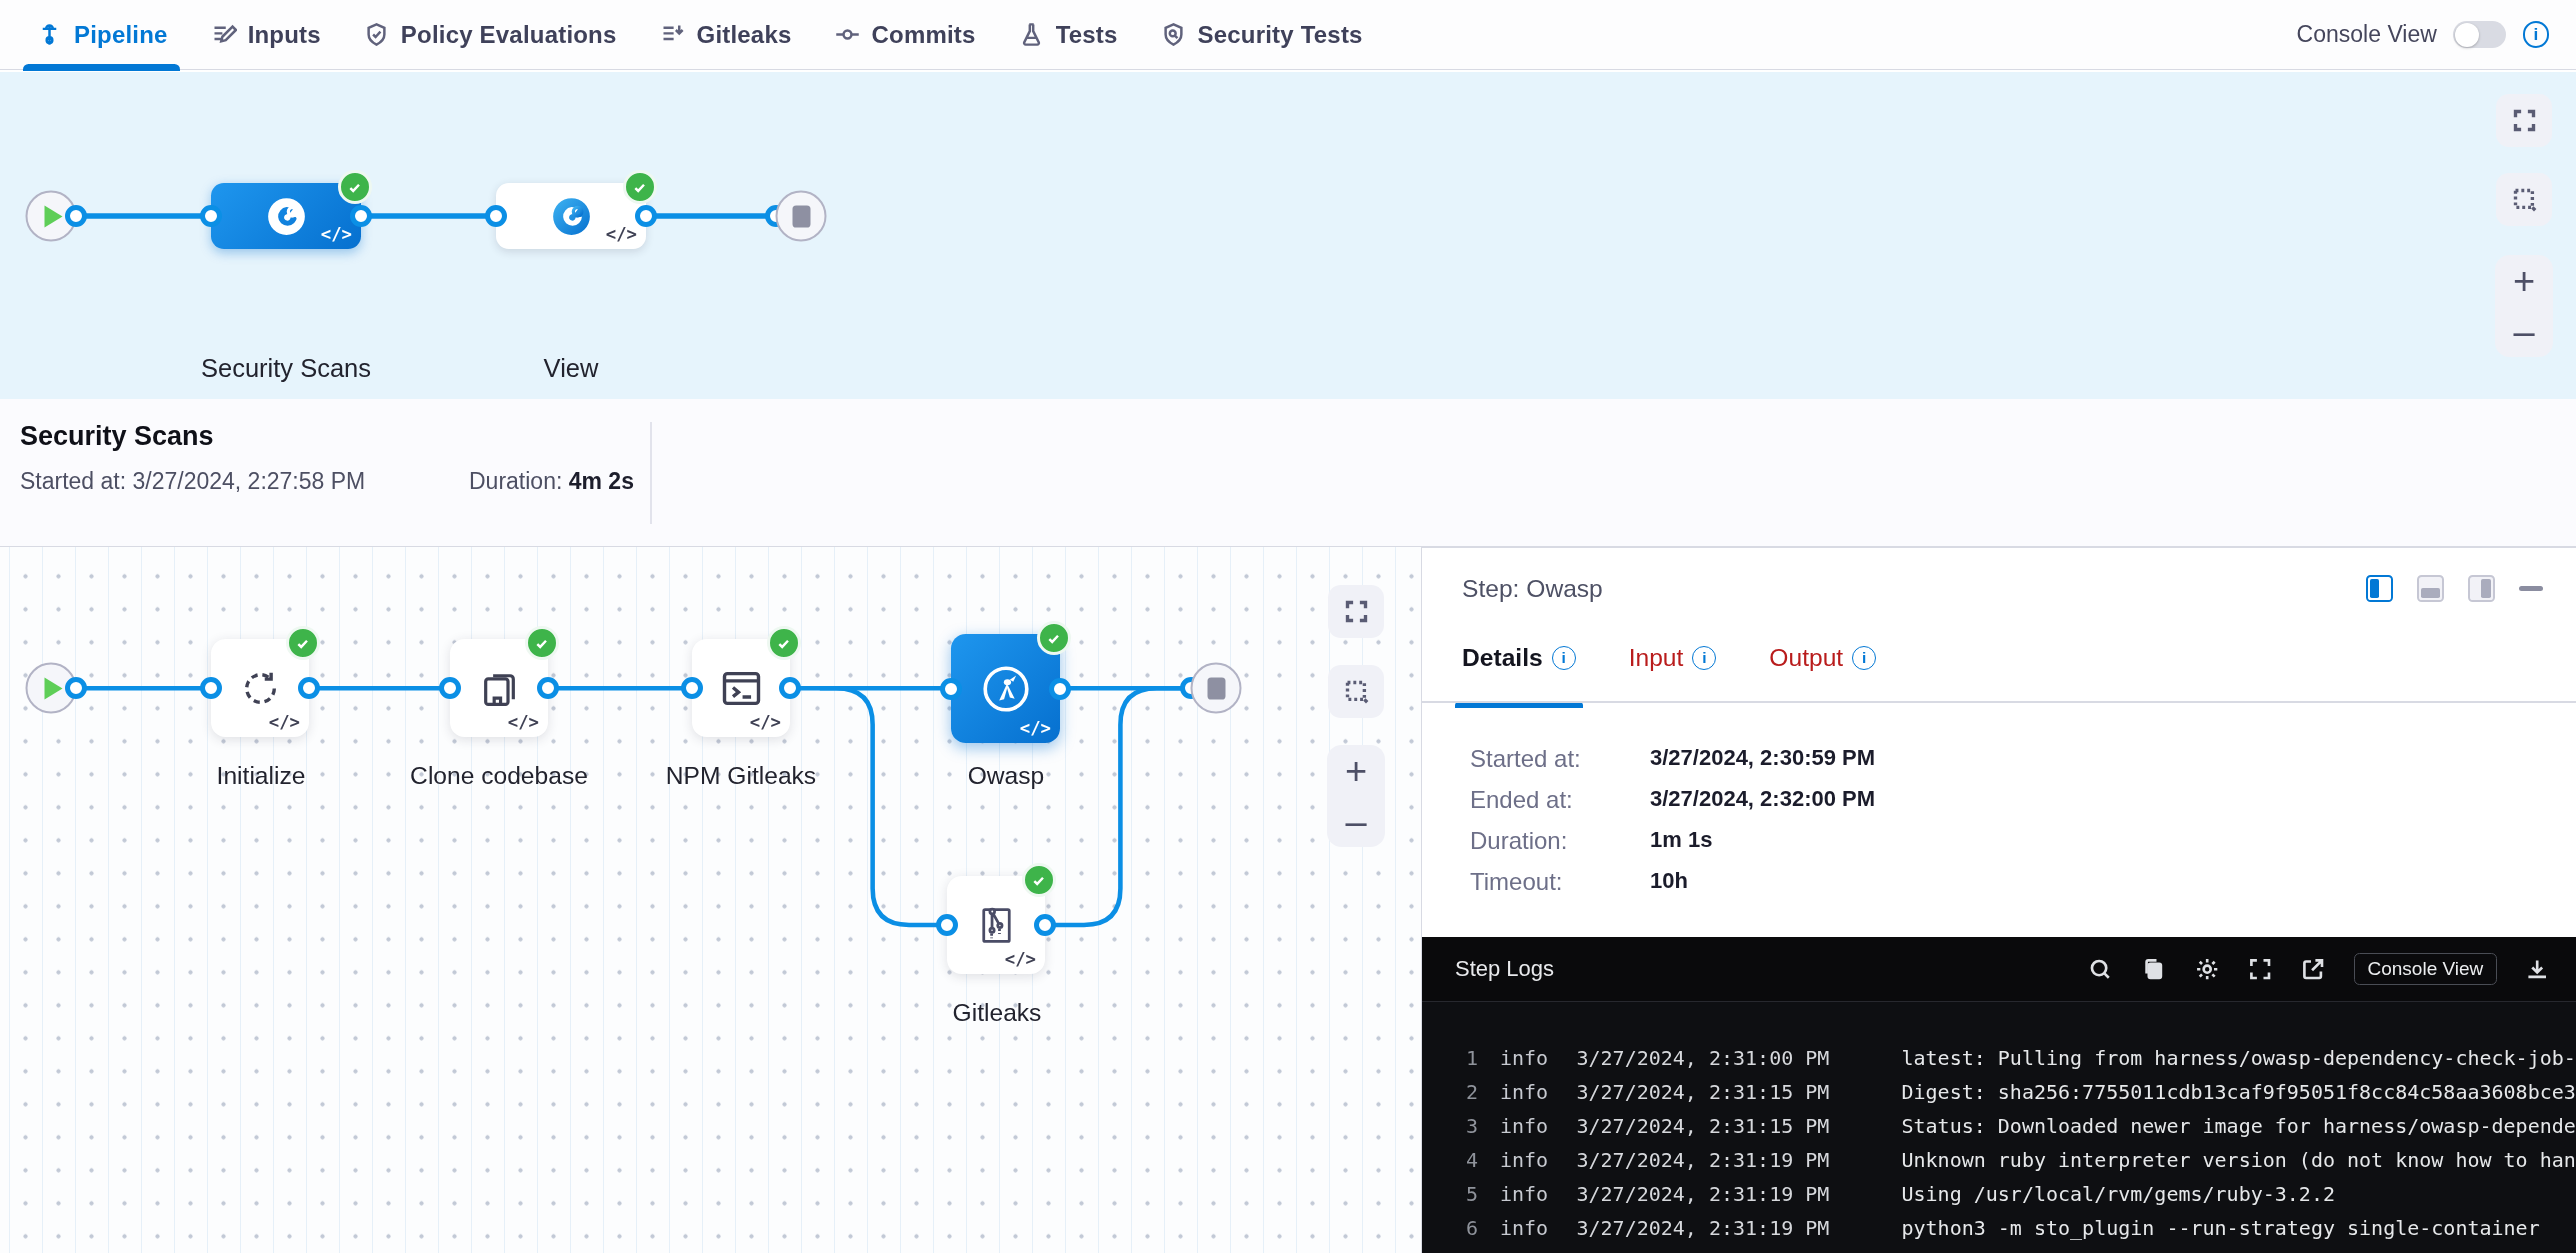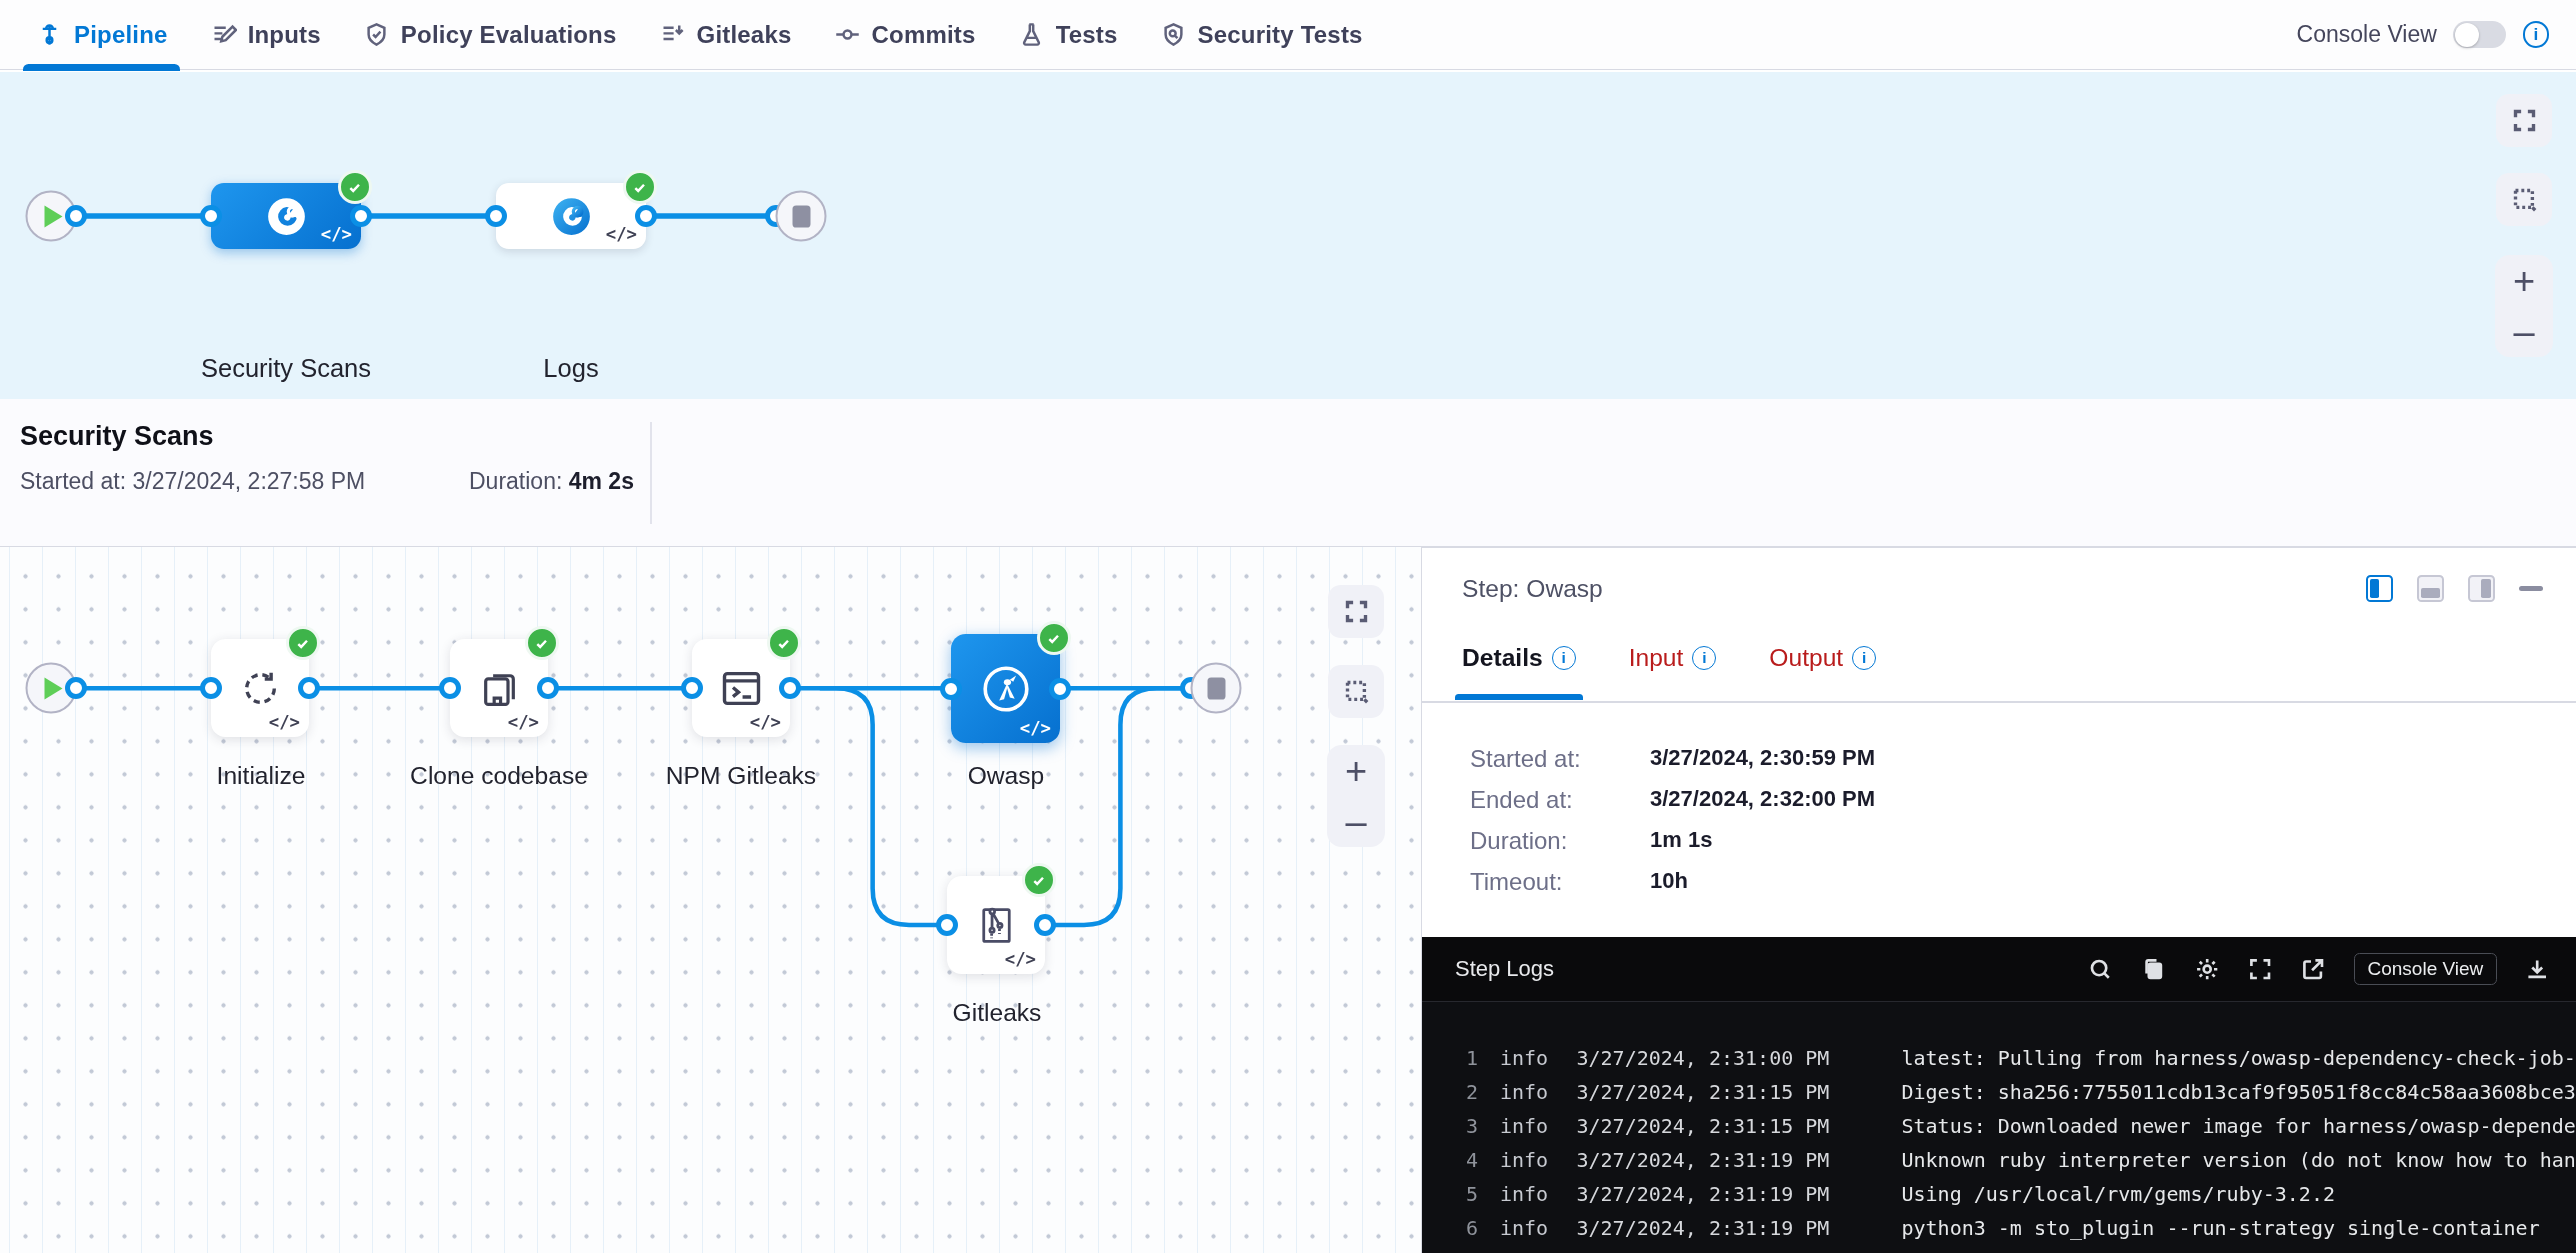--- a/index.html
+++ b/index.html
@@ -85,21 +85,21 @@
   .lic { width:27px; height:27px; border-radius:4.6px; position:relative; cursor:pointer; }
   .lic.a { border:2.3px solid #0278d5; background:#fff; }
   .lic.a::before { content:""; position:absolute; left:1.8px; top:1.8px; bottom:1.8px; width:9px; background:#0278d5; border-radius:1.8px; }
   .lic.b { border:2.3px solid #c6c7d4; background:#f2f2f7; }
   .lic.b::before { content:""; position:absolute; left:1.8px; right:1.8px; bottom:1.8px; height:10px; background:#aaacbd; border-radius:1.8px; }
   .lic.c { border:2.3px solid #c6c7d4; background:#f2f2f7; }
   .lic.c::before { content:""; position:absolute; right:1.8px; top:1.8px; bottom:1.8px; width:10px; background:#aaacbd; border-radius:1.8px; }
   .min-dash { width:24px; height:4.6px; border-radius:2.7px; background:#8b8da0; cursor:pointer; }
 
   .sp-tabs { position:absolute; top:96px; left:40px; display:flex; gap:53px; }
-  .sp-tab { position:relative; display:flex; align-items:center; gap:9px; padding-bottom:28px; cursor:pointer; }
+  .sp-tab { position:relative; display:flex; align-items:center; gap:9px; padding-bottom:36px; cursor:pointer; }
   .sp-tab .t { font-size:24.6px; color:#b91c1c; }
   .sp-tab.active .t { font-weight:700; color:#14151f; }
   .sp-tab.active::after { content:""; position:absolute; left:-7.3px; right:-7.3px; bottom:0; height:6.4px;
     background:#0278d5; border-radius:3.6px 3.6px 0 0; }
   .sp-tab .info-i { width:24px; height:24px; font-size:15.5px; border-width:1.8px; }
   .sp-tabdiv { position:absolute; top:153px; left:0; width:100%; height:1.8px; background:#d8dae3; }
 
   .detail-row { position:absolute; left:48px; display:flex; }
   .detail-row .k { width:180px; font-size:24px; color:#6d6f88; }
   .detail-row .v { font-size:22px; font-weight:700; color:#1b1c2b; }
@@ -222,21 +222,21 @@
       </svg>
       <span class="code-glyph">&lt;/&gt;</span>
       <div class="check-badge">
           <svg viewBox="0 0 24 24">
             <path d="m6 12.5 4 4 8-8.5"></path>
           </svg>
         </div>
       <div class="port" style="left:0; top:33px;"></div>
       <div class="port" style="left:150px; top:33px;"></div>
     </div>
-    <div class="g-label" style="left:571px; top:282px; font-size:25.5px;">Logs</div>
+    <div class="g-label" style="left:571px; top:282px; font-size:25.5px;">View</div>
 
     <div class="port" style="left:776px; top:144px;"></div>
     <div class="node-circle" style="left:801px; top:144px;">
       <div class="stop-sq"></div>
     </div>
 
     <div class="cbtn" style="left:2496px; top:22px;">
       <svg viewBox="0 0 24 24">
           <path d="M4 9V4h5M15 4h5v5M20 15v5h-5M9 20H4v-5"></path>
         </svg>

